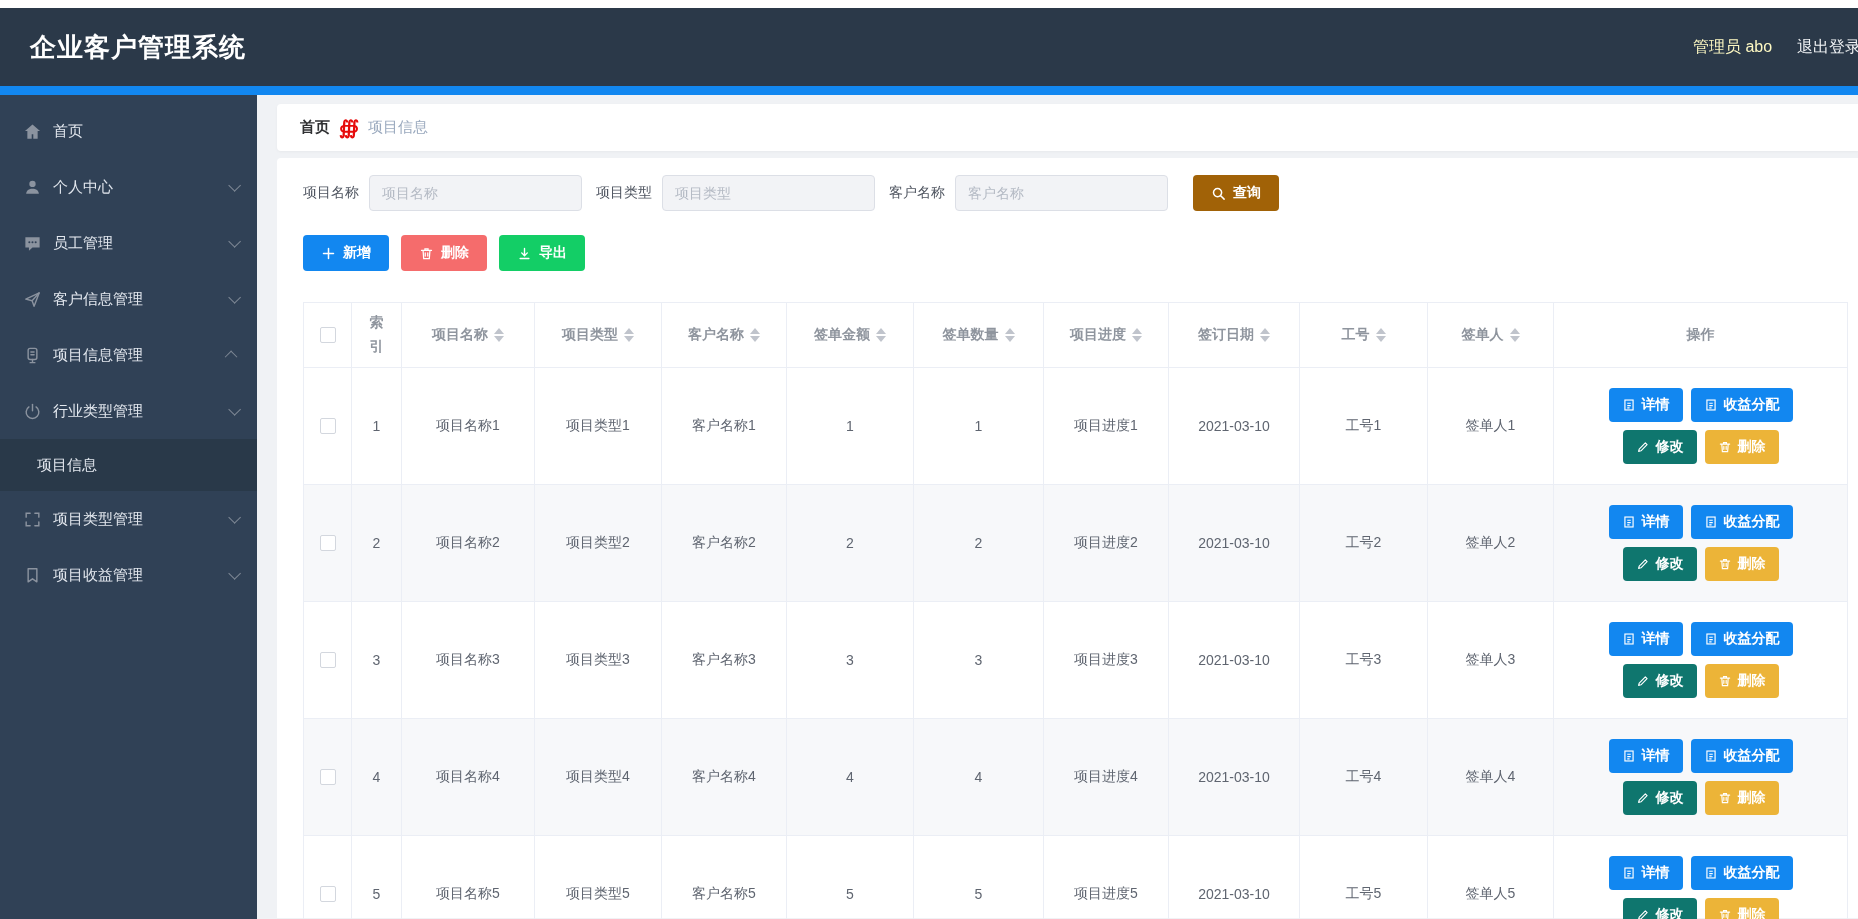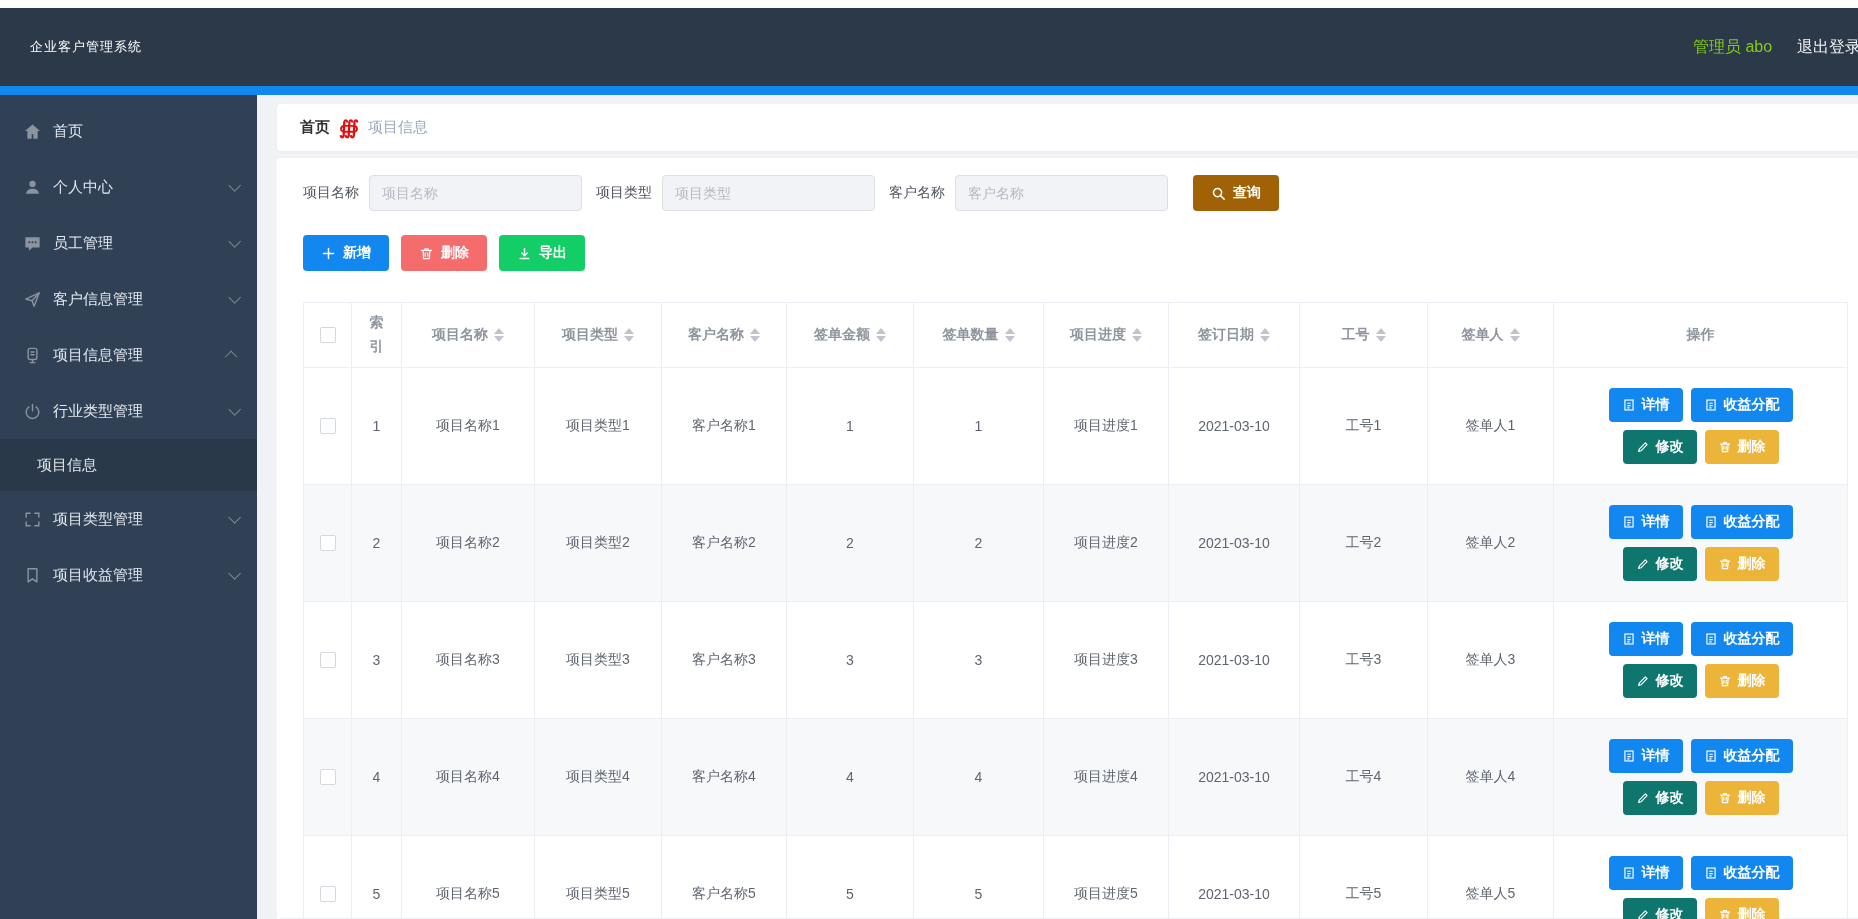--- a/index.html
+++ b/index.html
@@ -9,22 +9,22 @@
     background: #f0f2f5;
     font-family: "Liberation Sans", sans-serif;
     color: #606266;
   }
   
   .top-strip { height: 8px; background: #ffffff; }
   .navbar {
     height: 78px; background: #2b3949; color: #fff;
     display: flex; align-items: center; padding: 0 30px; position: relative;
   }
-  .navbar-title { font-size: 13px; font-weight: normal; letter-spacing: 1px; }
-  .navbar-user { position: absolute; left: 1693px; font-size: 16px; color: #84cc16; }
+  .navbar-title { font-size: 26px; font-weight: bold; letter-spacing: 1px; }
+  .navbar-user { position: absolute; left: 1693px; font-size: 16px; color: #fef9c3; }
   .navbar-logout { position: absolute; left: 1797px; font-size: 16px; color: #f2f4f6; white-space: nowrap; cursor: pointer; }
   .blue-stripe { height: 9px; background: #1287f0; }
 
   
   .layout { display: flex; height: 824px; }
   .sidebar { width: 257px; background: #304156; flex: none; padding-top: 8px; }
   .menu-item {
     height: 56px; display: flex; align-items: center; position: relative;
     padding-left: 23px; color: #e2e7ee; font-size: 15px; cursor: pointer;
   }

